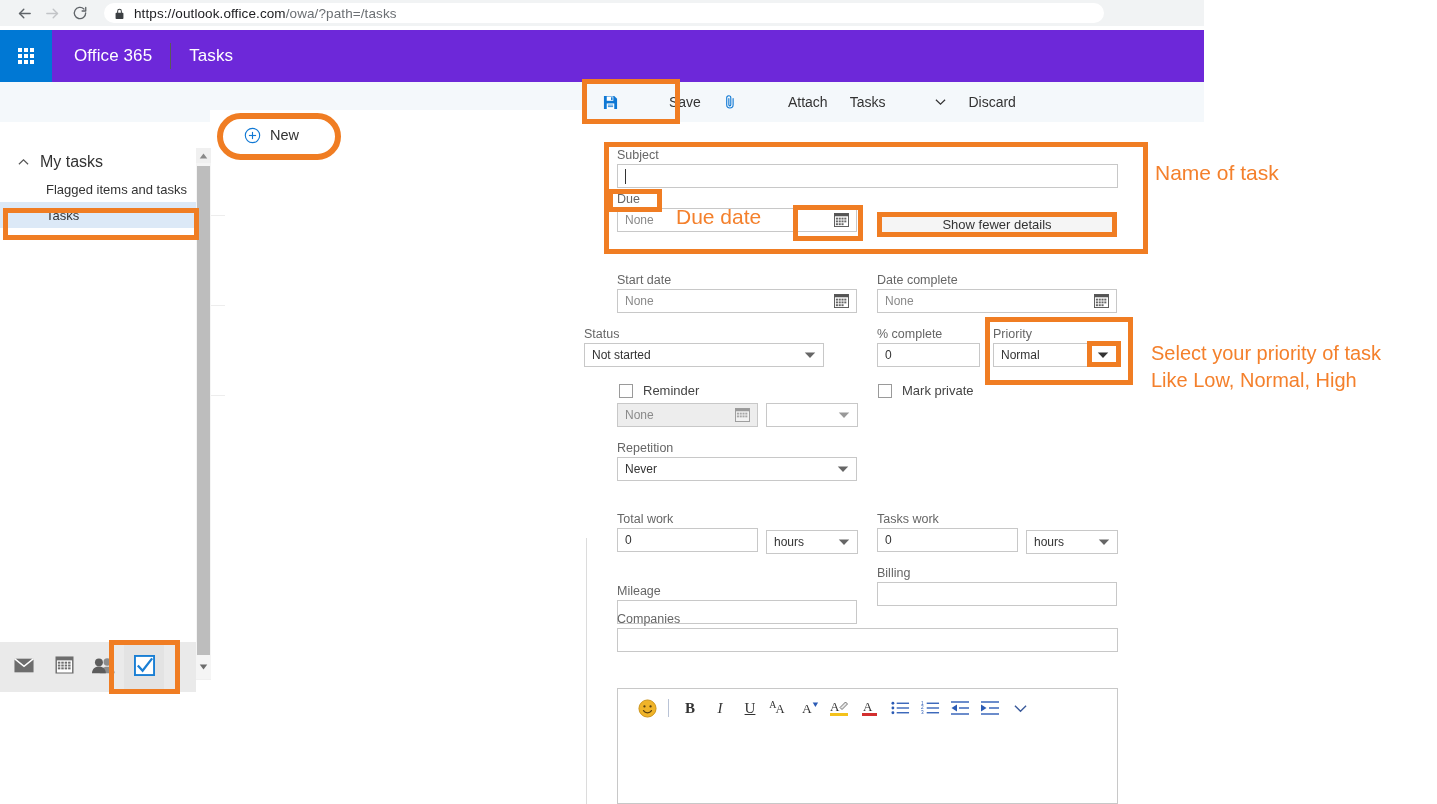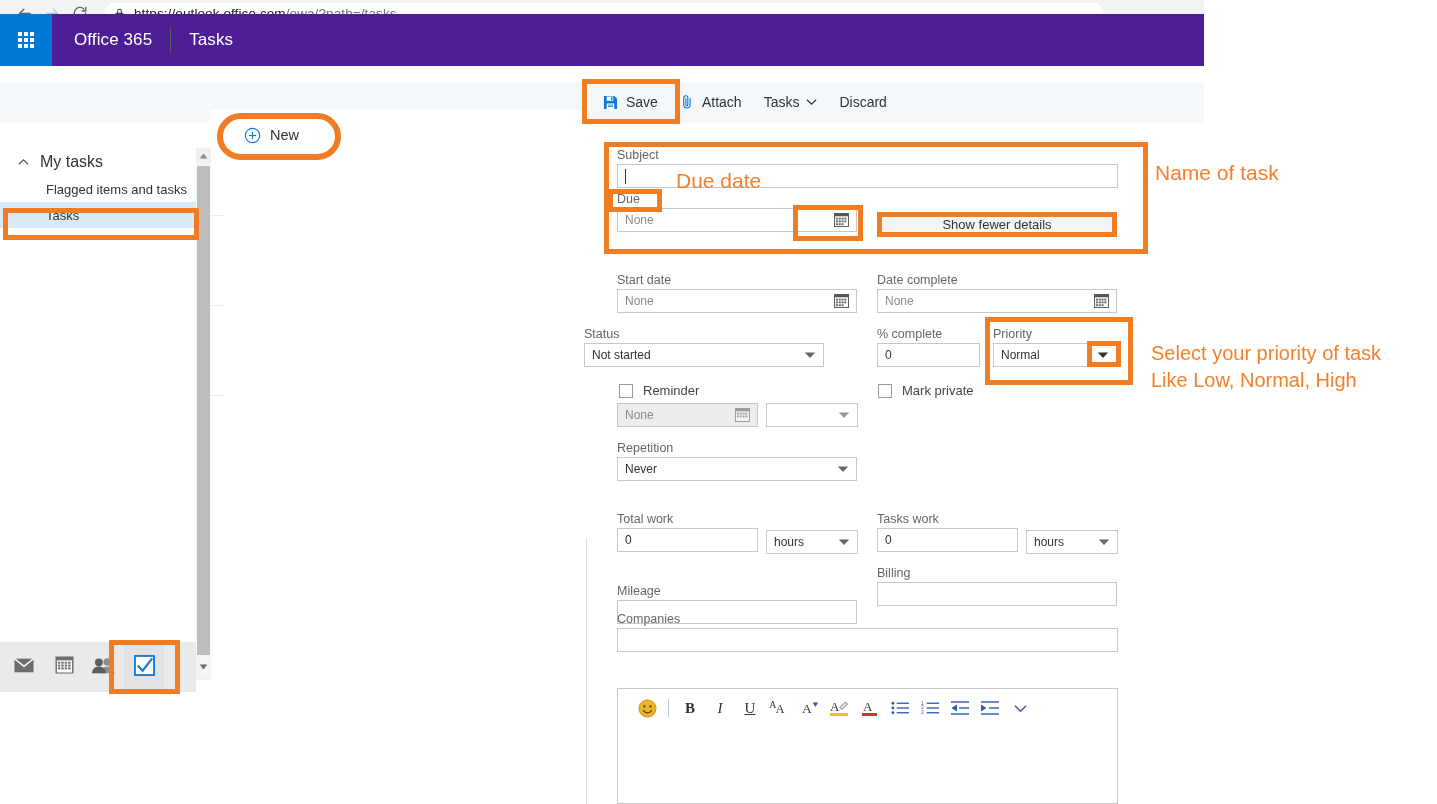--- a/index.html
+++ b/index.html
@@ -23,42 +23,42 @@
     margin-left:10px; height:20px; background:#fff; border-radius:10px;
     display:flex; align-items:center; padding:0 12px 0 10px; min-width:1000px;
     font-size:13.5px; color:#202124;
   }
   .lock-icon { margin-right:9px; display:flex; }
   .url-text { white-space:nowrap; letter-spacing:.1px; }
   .url-text .dim { color:#6b6f73; }
 
   
   .suite-bar {
-    position:absolute; left:0; top:14px; width:1204px; height:52px;
-    background:#4c1d95; display:flex; align-items:center;
+    position:absolute; left:0; top:30px; width:1204px; height:52px;
+    background:#6d28d9; display:flex; align-items:center;
   }
   .waffle {
     width:52px; height:52px; background:#0078d4;
     display:flex; align-items:center; justify-content:center; cursor:pointer;
   }
   .waffle-grid { display:grid; grid-template-columns:repeat(3,4px); grid-template-rows:repeat(3,4px); gap:2px; }
   .waffle-grid i { display:block; width:4px; height:4px; background:#fff; }
   .suite-brand { color:#fff; font-size:17px; margin-left:22px; letter-spacing:.1px; }
   .suite-sep { width:1px; height:26px; background:#5a5a5a; margin:0 18px; }
   .suite-app { color:#fff; font-size:17px; letter-spacing:.1px; }
 
   
   .command-bar {
     position:absolute; left:0; top:82px; width:1204px; height:40px;
     background:#f4f8fb;
   }
   .cmd-items { position:absolute; left:592px; top:0; height:40px; display:flex; align-items:center; }
   .cmd-btn {
     display:flex; align-items:center; height:40px; padding:0 11px;
-    font-size:14px; color:#333; cursor:pointer; white-space:nowrap;
+    font-size:14px; color:#333; cursor:pointer; white-space:nowrap;gap:43px;
   }
   .cmd-btn .glyph { margin-right:8px; display:flex; align-items:center; }
   .chev { margin-left:7px; display:flex; }
 
   
   .new-strip {
     position:absolute; left:210px; top:110px; width:376px; height:50px; background:#fff;
   }
   .new-btn {
     position:absolute; left:20px; top:8px; height:34px;
@@ -685,17 +685,17 @@
 
   <div class="ann" style="left:604px; top:142px; width:544px; height:112px;"></div>
   <div class="ann" style="left:608px; top:189px; width:54px; height:23px;"></div>
   <div class="ann" style="left:793px; top:205px; width:70px; height:36px;"></div>
   <div class="ann" style="left:877px; top:212px; width:240px; height:25px;"></div>
 
   <div class="ann" style="left:985px; top:317px; width:148px; height:68px;"></div>
   <div class="ann" style="left:1087px; top:341px; width:34px; height:26px;"></div>
 
   <div class="ann-text big" style="left:1155px; top:160px;">Name of task</div>
-  <div class="ann-text big" style="left:676px; top:168px;">Due date</div>
+  <div class="ann-text big" style="left:676px; top:204px;">Due date</div>
   <div class="ann-text" style="left:1151px; top:340px;">Select your priority of task</div>
   <div class="ann-text" style="left:1151px; top:367px;">Like Low, Normal, High</div>
 
 </div>
 
 </body></html>

